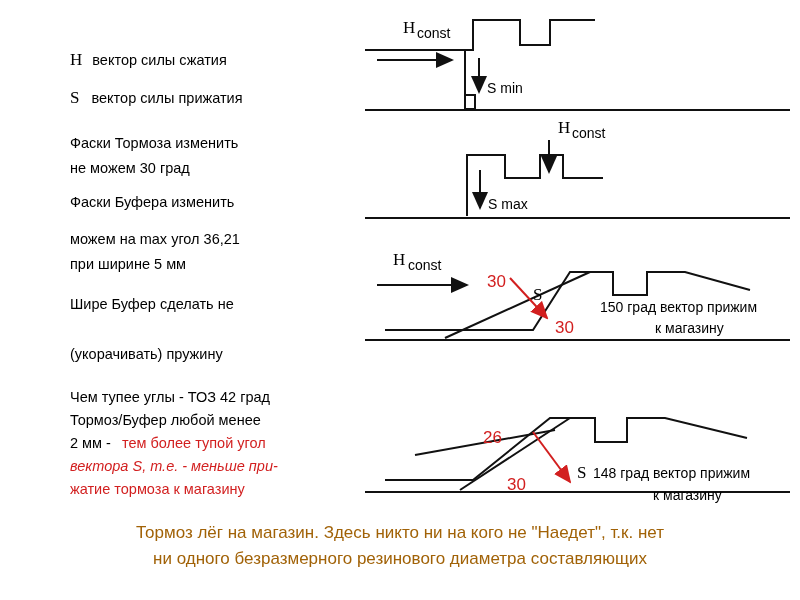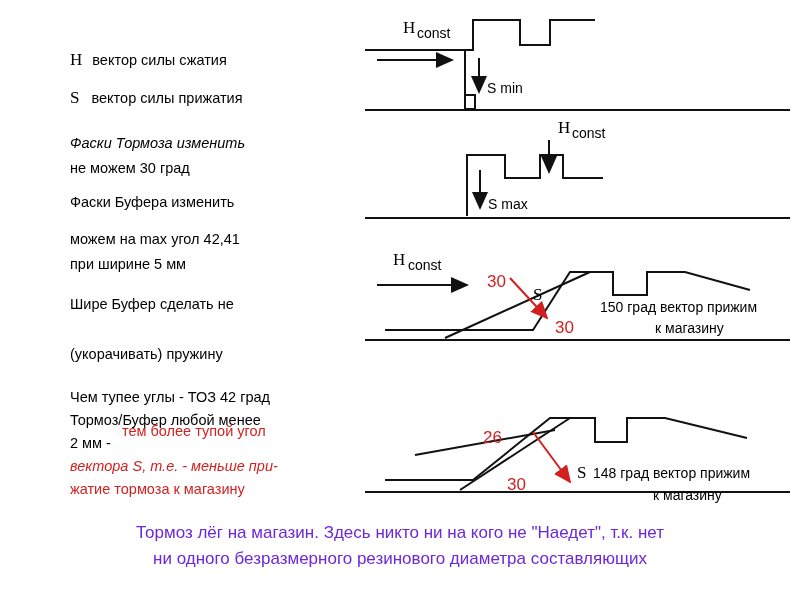--- a/index.html
+++ b/index.html
@@ -42,21 +42,21 @@
     color: #d21f1f;
   }
   .caption {
     position: absolute;
     left: 0;
     top: 520px;
     width: 800px;
     text-align: center;
     font-size: 17px;
     line-height: 26px;
-    color: #6d28d9;
+    color: #a16207;
   }
   .caption div {
     white-space: nowrap;
   }
   svg.diagram {
     position: absolute;
     left: 355px;
     top: 0;
     width: 445px;
     height: 520px;
@@ -97,35 +97,35 @@
     <div class="legend-line" style="left:70px; top:50px;">
       <span class="sym">H</span>
       <span style="margin-left:6px;">вектор силы сжатия</span>
     </div>
 
     <div class="legend-line" style="left:70px; top:88px;text-align:right;">
       <span class="sym">S</span>
       <span style="margin-left:8px;">вектор силы прижатия</span>
     </div>
 
-    <div class="legend-line" style="left:70px; top:133px;font-style:italic;">Фаски Тормоза изменить</div>
+    <div class="legend-line" style="left:70px; top:133px;">Фаски Тормоза изменить</div>
     <div class="legend-line" style="left:70px; top:158px;">не можем 30 град</div>
 
     <div class="legend-line" style="left:70px; top:192px;">Фаски Буфера изменить</div>
-    <div class="legend-line" style="left:70px; top:229px;">можем на max угол 42,41</div>
+    <div class="legend-line" style="left:70px; top:229px;">можем на max угол 36,21</div>
     <div class="legend-line" style="left:70px; top:254px;">при ширине 5 мм</div>
 
     <div class="legend-line" style="left:70px; top:294px;">Шире Буфер сделать не</div>
     <div class="legend-line" style="left:70px; top:344px;">(укорачивать) пружину</div>
 
     <div class="legend-line" style="left:70px; top:387px;">Чем тупее углы - ТОЗ 42 град</div>
     <div class="legend-line" style="left:70px; top:410px;">Тормоз/Буфер любой менее</div>
     <div class="legend-line" style="left:70px; top:433px;">2 мм - </div>
 
-    <div class="legend-line red" style="left:122px; top:421px;text-align:center;">тем более тупой угол</div>
+    <div class="legend-line red" style="left:122px; top:433px;text-align:center;">тем более тупой угол</div>
     <div class="legend-line red" style="left:70px; top:456px;font-style:italic;">вектора S, т.е. - меньше при-</div>
     <div class="legend-line red" style="left:70px; top:479px;">жатие тормоза к магазину</div>
   </div>
 
   <svg class="diagram" viewBox="0 0 445 520">
     <defs>
       <marker id="arrK" markerWidth="9" markerHeight="9" refX="8" refY="4" orient="auto">
         <path d="M0,0 L9,4 L0,8 z" fill="#111"></path>
       </marker>
       <marker id="arrR" markerWidth="9" markerHeight="9" refX="8" refY="4" orient="auto">

